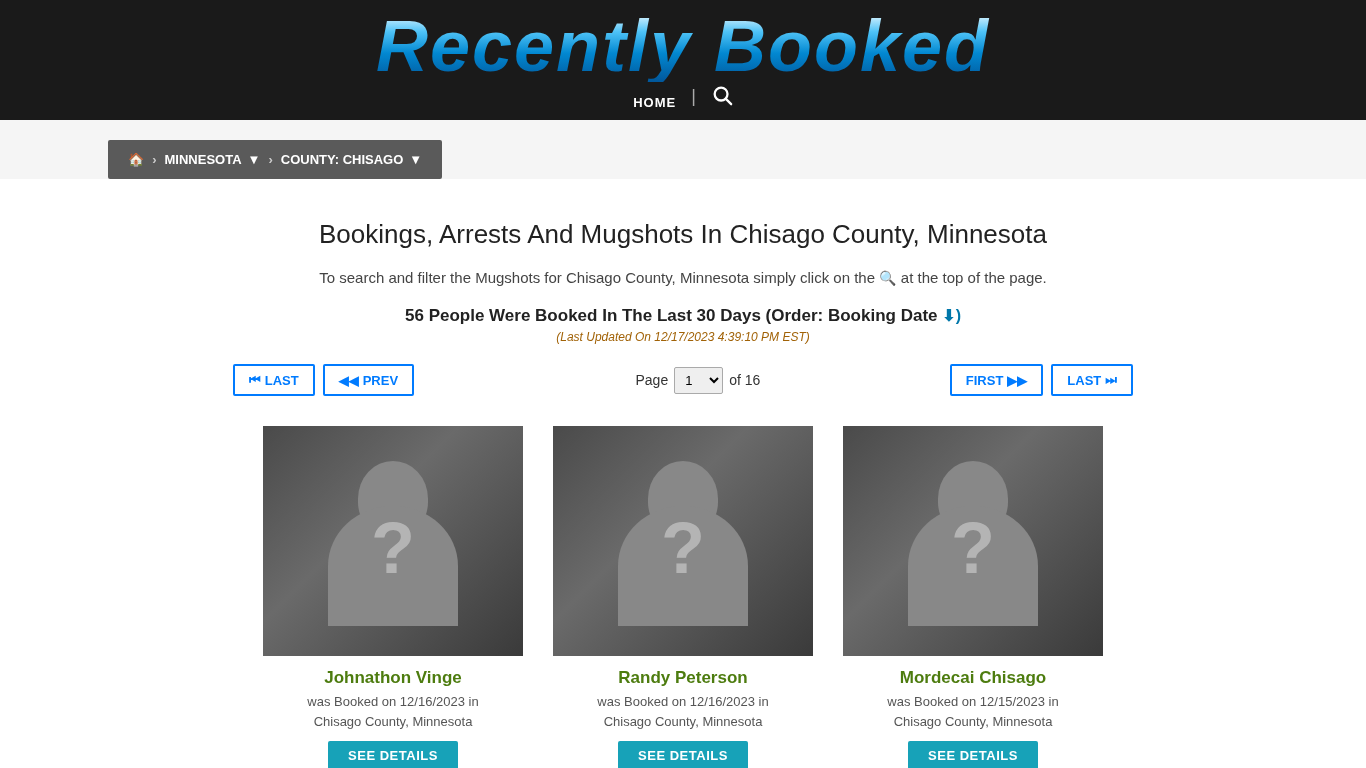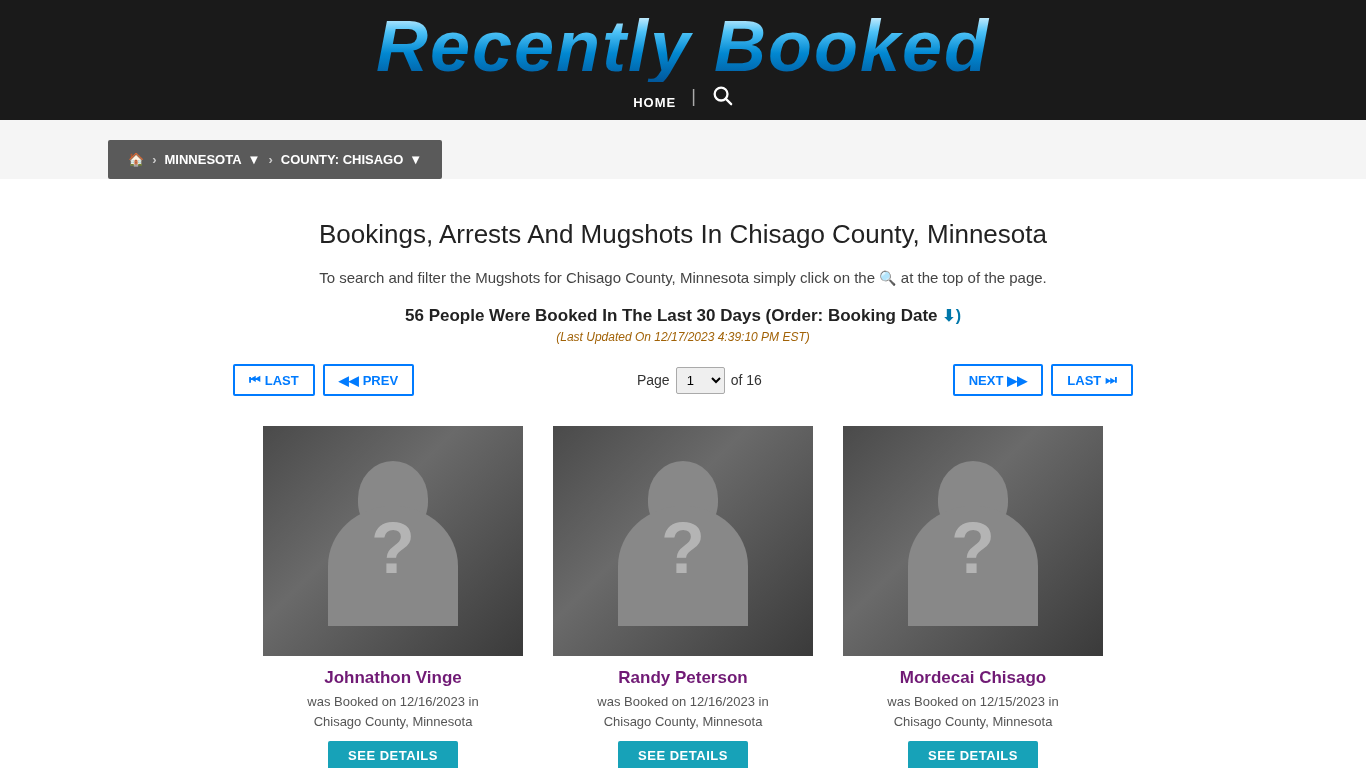--- a/index.html
+++ b/index.html
@@ -223,21 +223,21 @@
       font-size: 72px;
       color: rgba(200,200,200,0.7);
       font-weight: bold;
       z-index: 2;
       line-height: 1;
     }
     .person-name {
       font-size: 17px;
       font-weight: bold;
       margin: 12px 0 4px;
-      color: #701a75;
+      color: #4d7c0f;
     }
     .person-info {
       font-size: 13px;
       color: #555;
       line-height: 1.5;
       margin-bottom: 10px;
     }
     .details-btn {
       background: #17a2b8;
       color: #fff;
@@ -331,21 +331,21 @@
         <option value="12">12</option>
         <option value="13">13</option>
         <option value="14">14</option>
         <option value="15">15</option>
         <option value="16">16</option>
       </select>
       <span>of 16</span>
     </div>
     <div class="pagination-right">
       <button class="page-btn">
-        <span>NEXT</span>
+        <span>FIRST</span>
         <span>▶▶</span>
       </button>
       <button class="page-btn">
         <span>LAST</span>
         <span>⏭</span>
       </button>
     </div>
   </div>
 
   <div class="cards-grid" id="cards-container">

